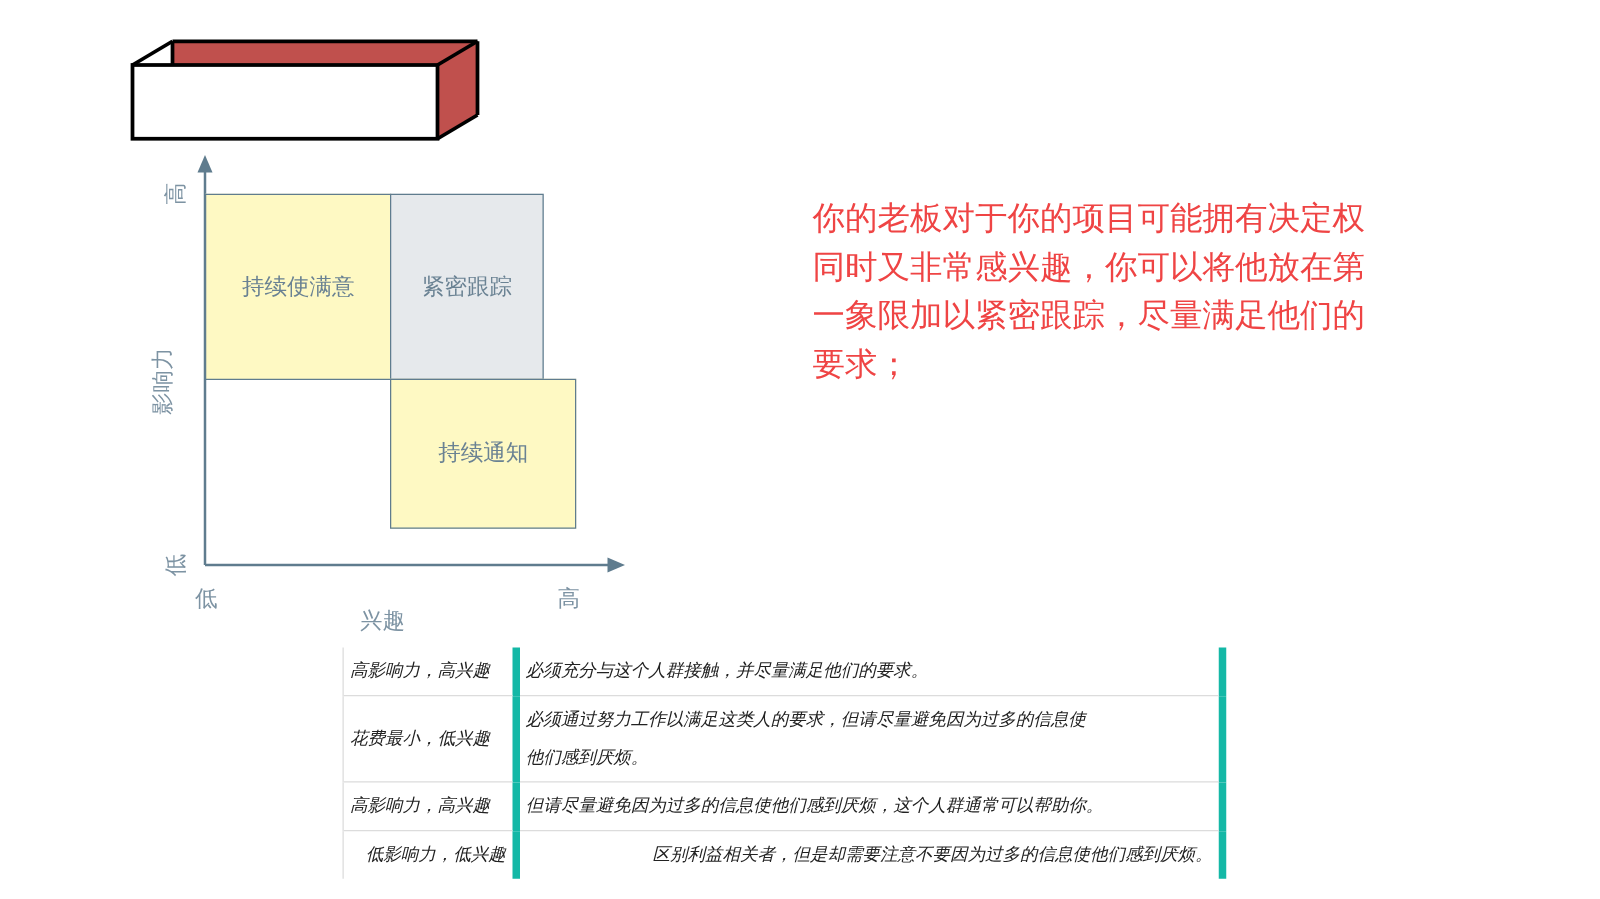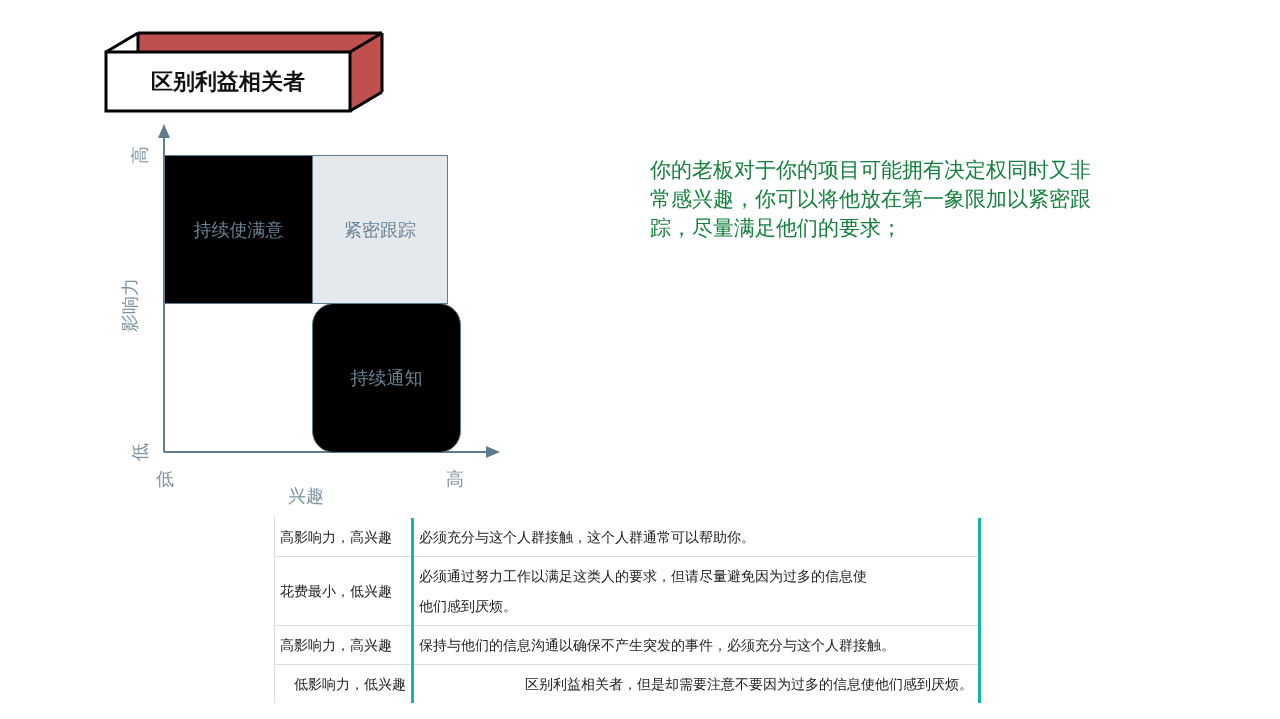--- a/index.html
+++ b/index.html
@@ -16,41 +16,41 @@
   }
 
   
   .matrix { position: absolute; left: 0; top: 0; width: 520px; height: 520px; }
   .quad {
     position: absolute; display: flex; flex-direction: column;
     align-items: center; justify-content: center;
     color: #6a8293; font-size: 18px; line-height: 24px; text-align: center;
     border: 1.5px solid #5f7c8e;
   }
-  .q-dark { background: #000000; }
+  .q-dark { background: #fef9c3; }
   .q-light { background: #e6e9ec; }
   .axis-label { position: absolute; color: #7d93a3; font-size: 18px; }
   .rot { transform: rotate(-90deg); transform-origin: center center; white-space: nowrap; }
 
   
   .desc {
     position: absolute; left: 650px; top: 156px; width: 450px;
-    font-size: 21px; line-height: 29px; color: #15803d;
+    font-size: 26px; line-height: 39px; color: #ef4444;
   }
   .desc p { margin-bottom: 29px; }
 
   
   .tbl {
     position: absolute; left: 274px; top: 518px; width: 707px;
     border-collapse: collapse; font-size: 14px; color: #222;
     font-family: "DejaVu Sans", sans-serif;
   }
   .tbl td {
-    border-top: 1px solid #dcdcdc; border-left: 1px solid #dcdcdc; border-right: 3px solid #14b8a6;
-    padding: 4px 5px; vertical-align: middle; line-height: 30px;
+    border-top: 1px solid #dcdcdc; border-left: 1px solid #dcdcdc; border-right: 6px solid #14b8a6;
+    padding: 4px 5px; vertical-align: middle; line-height: 30px; font-style: italic;
   }
   .tbl tr:first-child td { border-top: none; }
   .tbl td.k { width: 138px; white-space: nowrap; padding-left: 5px; }
 </style>
 </head>
 <body>
 
 <div class="title-box">
   <svg width="400" height="120">
 
@@ -64,67 +64,66 @@
     <g stroke="#000" stroke-width="3" fill="none" stroke-linejoin="miter">
       <line x1="106" y1="52" x2="138" y2="33"></line>
       <line x1="138" y1="33" x2="382" y2="33"></line>
       <line x1="382" y1="33" x2="382" y2="92"></line>
       <line x1="382" y1="92" x2="350" y2="111"></line>
       <line x1="350" y1="52" x2="382" y2="33"></line>
       <line x1="138" y1="33" x2="138" y2="52"></line>
     </g>
     <rect x="106" y="52" width="244" height="59" fill="#ffffff" stroke="#000" stroke-width="3"></rect>
   </svg>
-  <div class="title-text">区别利益相关者</div>
 </div>
 
 <div class="matrix">
   <svg width="520" height="520" style="position:absolute;left:0;top:0;">
 
     <line x1="164" y1="452" x2="164" y2="136" stroke="#5f7c8e" stroke-width="2"></line>
     <polygon points="158,138 170,138 164,124" fill="#5f7c8e"></polygon>
 
     <line x1="164" y1="452" x2="488" y2="452" stroke="#5f7c8e" stroke-width="2"></line>
     <polygon points="486,446 486,458 500,452" fill="#5f7c8e"></polygon>
   </svg>
 
   <div class="quad q-dark" style="left:164px;top:155px;width:149px;height:149px;">
     <div>持续使满意</div>
   </div>
-  <div class="quad q-light" style="left:312px;top:155px;width:136px;height:149px;">
+  <div class="quad q-light" style="left:312px;top:155px;width:123px;height:149px;">
     <div>紧密跟踪</div>
   </div>
-  <div class="quad q-dark" style="left:312px;top:303px;width:149px;height:150px;border-radius:22px;">
+  <div class="quad q-dark" style="left:312px;top:303px;width:149px;height:120px;">
     <div>持续通知</div>
   </div>
 
   <div class="axis-label rot" style="left:131px;top:143px;">高</div>
   <div class="axis-label rot" style="left:103px;top:293px;font-size:18px;">影响力</div>
   <div class="axis-label rot" style="left:131px;top:440px;">低</div>
   <div class="axis-label" style="left:156px;top:467px;">低</div>
   <div class="axis-label" style="left:446px;top:467px;">高</div>
   <div class="axis-label" style="left:288px;top:484px;font-family:Liberation Serif, serif;">兴趣</div>
 </div>
 
 <div class="desc">
   <p>你的老板对于你的项目可能拥有决定权同时又非常感兴趣，你可以将他放在第一象限加以紧密跟踪，尽量满足他们的要求；</p>
 </div>
 
 <table class="tbl">
   <tbody>
       <tr style="height:33px;">
     <td class="k">高影响力，高兴趣</td>
-    <td>必须充分与这个人群接触，这个人群通常可以帮助你。</td>
+    <td>必须充分与这个人群接触，并尽量满足他们的要求。</td>
   </tr>
   <tr style="height:65px;">
     <td class="k">花费最小，低兴趣</td>
     <td style="padding-right:100px;">必须通过努力工作以满足这类人的要求，但请尽量避免因为过多的信息使他们感到厌烦。</td>
   </tr>
   <tr style="height:37px;">
     <td class="k">高影响力，高兴趣</td>
-    <td>保持与他们的信息沟通以确保不产生突发的事件，必须充分与这个人群接触。</td>
+    <td>但请尽量避免因为过多的信息使他们感到厌烦，这个人群通常可以帮助你。</td>
   </tr>
   <tr style="height:35px;text-align:right;">
     <td class="k">低影响力，低兴趣</td>
     <td>区别利益相关者，但是却需要注意不要因为过多的信息使他们感到厌烦。</td>
   </tr>
 </tbody>
   </table>
 
 </body></html>

